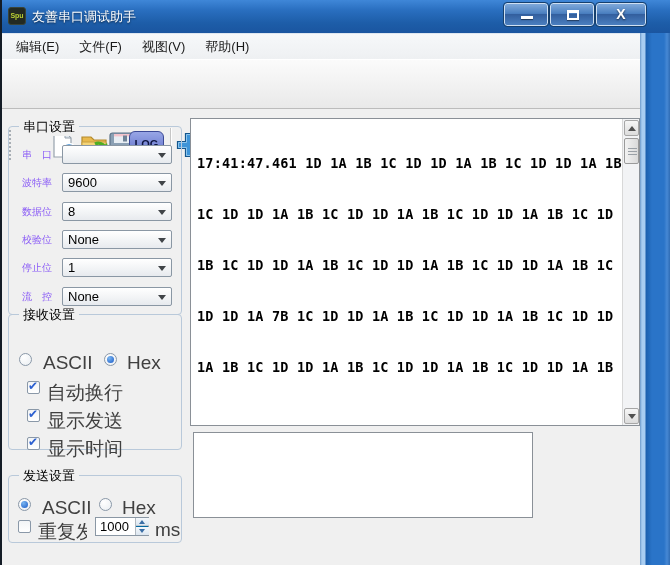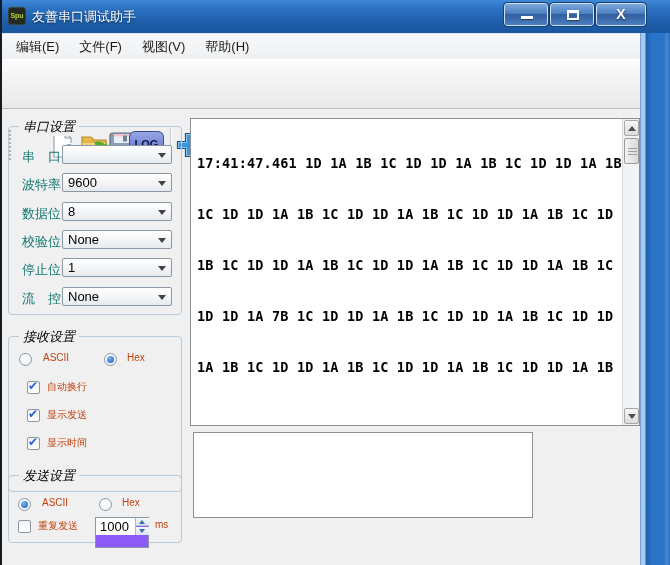--- a/index.html
+++ b/index.html
@@ -48,35 +48,35 @@
     background:linear-gradient(180deg,#98a6e6,#5a6ac6); color:#0d1340; font-size:11px; font-weight:bold;
     text-align:center; line-height:25px; }
   .panel-icon { position:absolute; left:3px; top:6px; width:29px; height:23px; border:1px solid #84888e; background:#fff; }
   .panel-title { height:5px; background:linear-gradient(180deg,#d6dade,#bcc2c8); border-bottom:1px solid #9aa0a6; }
   .panel-dots { position:absolute; right:2px; top:1px; font-size:6px; color:#777; letter-spacing:1px; }
   .panel-left { position:absolute; left:0; top:6px; width:13px; height:15px; background:#cfe0f4; border-right:1px solid #9aa0a6;
     color:#2a68c8; font-size:14px; font-weight:bold; line-height:13px; text-align:center; }
 
   
   .groupbox { position:absolute; left:8px; width:174px; border:1px solid #b9c9da; border-radius:4px; }
-  .groupbox-label { position:absolute; left:10px; top:-9px; background:#f0f0f0; padding:0 4px; font-size:13px; color:#000;font-style:italic; }
-  .fld-label { position:absolute; left:22px; font-size:13px; color:#0f766e; }
+  .groupbox-label { position:absolute; left:10px; top:-9px; background:#f0f0f0; padding:0 4px; font-size:13px; color:#000; }
+  .fld-label { position:absolute; left:22px; font-size:10px; color:#8b5cf6; }
   .combo { position:absolute; left:62px; width:110px; height:19px; border:1px solid #8a97a4; border-radius:2px;
     background:linear-gradient(180deg,#ffffff,#f1f3f5 60%,#e7eaee); font-size:13px; color:#000; padding:1px 18px 0 5px; overflow:hidden; }
   .combo-arrow { position:absolute; right:5px; top:7px; width:0; height:0;
     border-left:4px solid transparent; border-right:4px solid transparent; border-top:5px solid #404448; }
   .radio { position:absolute; width:13px; height:13px; border:1px solid #8a98a8; border-radius:50%;
     background:radial-gradient(circle at 35% 30%,#ffffff,#e9edf1); }
   .radio.checked::after { content:""; position:absolute; left:2px; top:2px; width:7px; height:7px; border-radius:50%;
     background:radial-gradient(circle at 35% 30%,#7ab6f0,#1a5ac8); }
   .checkbox { position:absolute; width:13px; height:13px; border:1px solid #8a98a8; border-radius:2px;
     background:linear-gradient(180deg,#f2f4f6,#ffffff); }
   .checkbox.checked::after { content:"\2714"; position:absolute; left:0px; top:-3px; font-size:12px; color:#2b5fd0; }
-  .ctl-label { position:absolute; font-size:10px; color:#c2410c; white-space:nowrap; }
-  .spinner { position:absolute; left:95px; width:54px; height:31px; border:1px solid #8a97a4; background:#8b5cf6; }
+  .ctl-label { position:absolute; font-size:19px; color:#404040; white-space:nowrap; }
+  .spinner { position:absolute; left:95px; width:54px; height:19px; border:1px solid #8a97a4; background:#0369a1; }
   .spinner input { position:absolute; left:0; top:0; width:39px; height:17px; border:0; font-size:13px; padding-left:4px;
     font-family:"Liberation Sans",sans-serif; }
   .spin-btns { position:absolute; right:0; top:0; width:13px; height:17px; border-left:1px solid #b0b8c0; }
   .spin-up,.spin-down { position:absolute; left:0; width:13px; height:8px; background:linear-gradient(180deg,#f4f8fc,#dce6f0); }
   .spin-up { top:0; border-bottom:1px solid #c0c8d0; }
   .spin-down { bottom:0; }
   .spin-up::after { content:""; position:absolute; left:3px; top:2px; border-left:3px solid transparent; border-right:3px solid transparent; border-bottom:4px solid #3b6ea5; }
   .spin-down::after { content:""; position:absolute; left:3px; top:2px; border-left:3px solid transparent; border-right:3px solid transparent; border-top:4px solid #3b6ea5; }
 
   
@@ -259,21 +259,21 @@
   <div class="combo" style="top:173px"><span>9600</span><span class="combo-arrow"></span></div>
   <div class="fld-label" style="top:205px">数据位</div>
   <div class="combo" style="top:202px"><span>8</span><span class="combo-arrow"></span></div>
   <div class="fld-label" style="top:233px">校验位</div>
   <div class="combo" style="top:230px"><span>None</span><span class="combo-arrow"></span></div>
   <div class="fld-label" style="top:261px">停止位</div>
   <div class="combo" style="top:258px"><span>1</span><span class="combo-arrow"></span></div>
   <div class="fld-label" style="top:290px">流　控</div>
   <div class="combo" style="top:287px"><span>None</span><span class="combo-arrow"></span></div>
 
-  <div class="groupbox" style="top:336px;height:156px">
+  <div class="groupbox" style="top:314px;height:136px">
     <div class="groupbox-label">接收设置</div>
   </div>
   <div class="radio" style="left:19px;top:353px"></div>
   <div class="ctl-label" style="left:43px;top:352px">ASCII</div>
   <div class="radio checked" style="left:104px;top:353px"></div>
   <div class="ctl-label" style="left:127px;top:352px">Hex</div>
   <div class="checkbox checked" style="left:27px;top:381px"></div>
   <div class="ctl-label" style="left:47px;top:380px">自动换行</div>
   <div class="checkbox checked" style="left:27px;top:409px"></div>
   <div class="ctl-label" style="left:47px;top:408px">显示发送</div>

